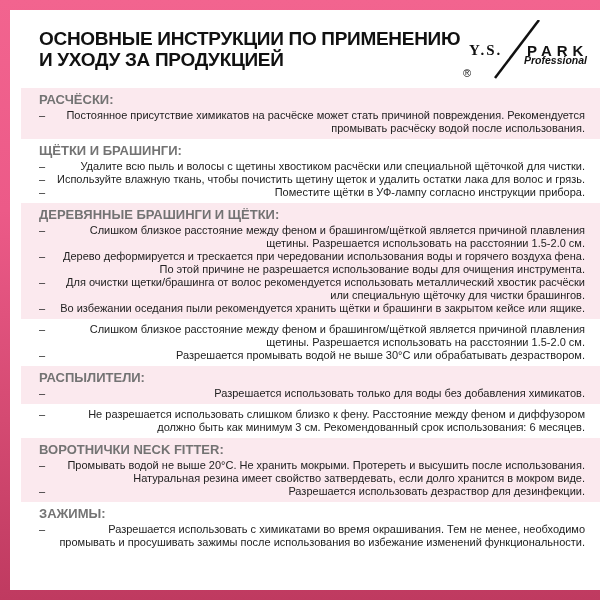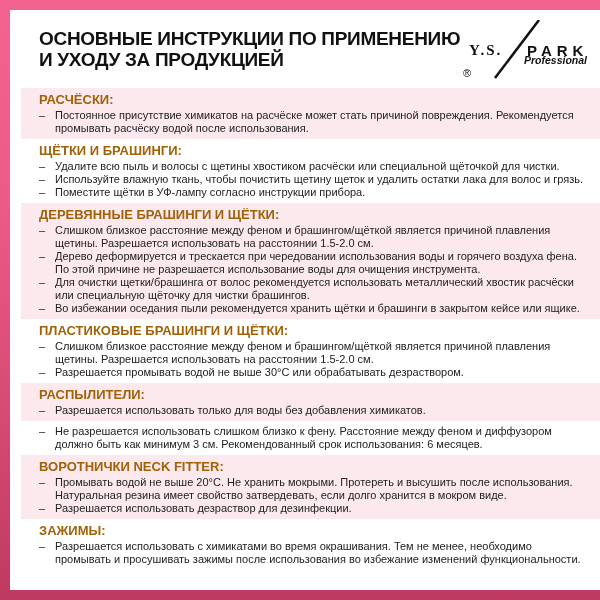--- a/index.html
+++ b/index.html
@@ -59,30 +59,30 @@
   }
 
   
   .sections { flex: 1; display: flex; flex-direction: column; }
   .band { padding: 4px 16px 4px 18px; }
   .band.pink  { background: #fbe9ee; }
   .band.white { background: #ffffff; }
   .band h2 {
     margin: 0 0 2px 0;
     font-size: 13px; line-height: 15px;
-    font-weight: bold; color: #a16207;
+    font-weight: bold; color: #737373;
   }
   .bullet { display: flex; }
   .bullet .dash {
     flex: none; width: 16px;
     font-size: 11px; line-height: 13px; color: #222222;
   }
   .bullet .btext {
     flex: 1;
-    font-size: 11px; line-height: 13px; color: #222222;
+    font-size: 11px; line-height: 13px; color: #222222; text-align: right;
   }
 </style>
 </head>
 <body>
 
 <div class="page">
   <div class="inner">
 
     <div class="header">
       <div class="page-title">
@@ -141,21 +141,20 @@
           <span class="dash">–</span>
           <span class="btext">Для очистки щетки/брашинга от волос рекомендуется использовать металлический хвостик расчёски или специальную щёточку для чистки брашингов.</span>
         </div>
         <div class="bullet">
           <span class="dash">–</span>
           <span class="btext">Во избежании оседания пыли рекомендуется хранить щётки и брашинги в закрытом кейсе или ящике.</span>
         </div>
       </section>
 
       <section class="band white">
-        <h2>ПЛАСТИКОВЫЕ БРАШИНГИ И ЩЁТКИ:</h2>
         <div class="bullet">
           <span class="dash">–</span>
           <span class="btext">Слишком близкое расстояние между феном и брашингом/щёткой является причиной плавления щетины. Разрешается использовать на расстоянии 1.5-2.0 см.</span>
         </div>
         <div class="bullet">
           <span class="dash">–</span>
           <span class="btext">Разрешается промывать водой не выше 30°C или обрабатывать дезраствором.</span>
         </div>
       </section>
 

